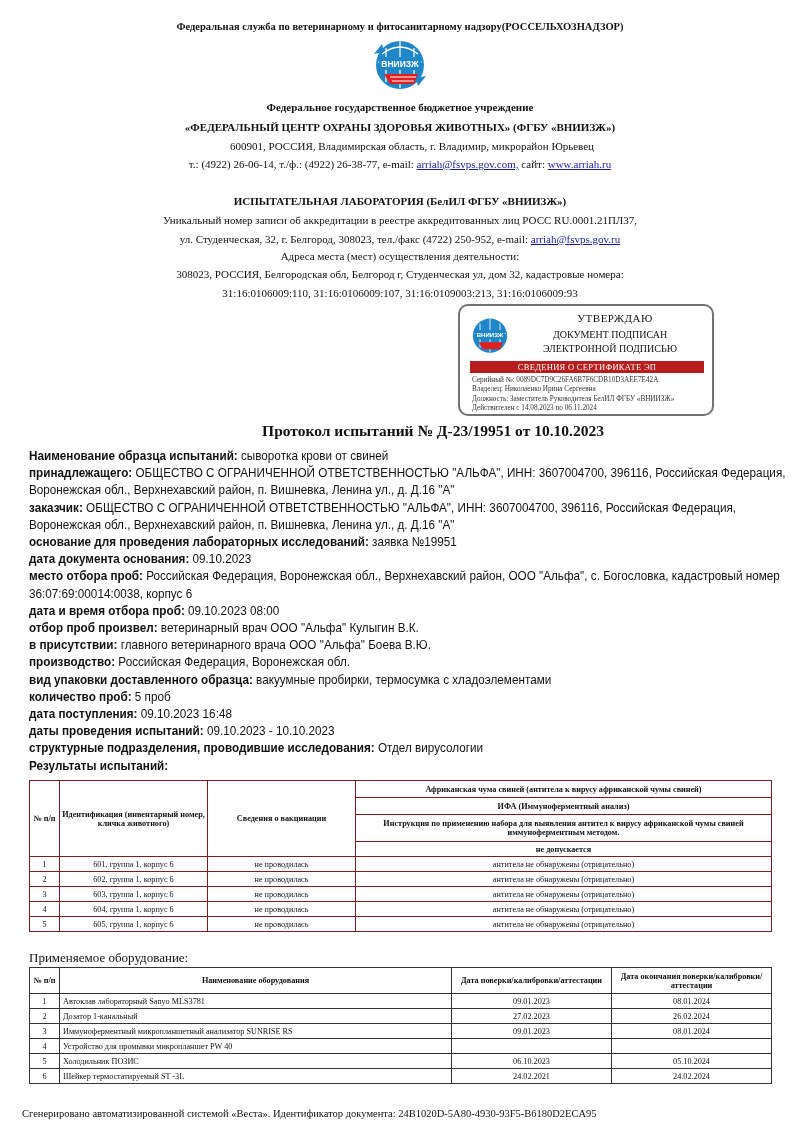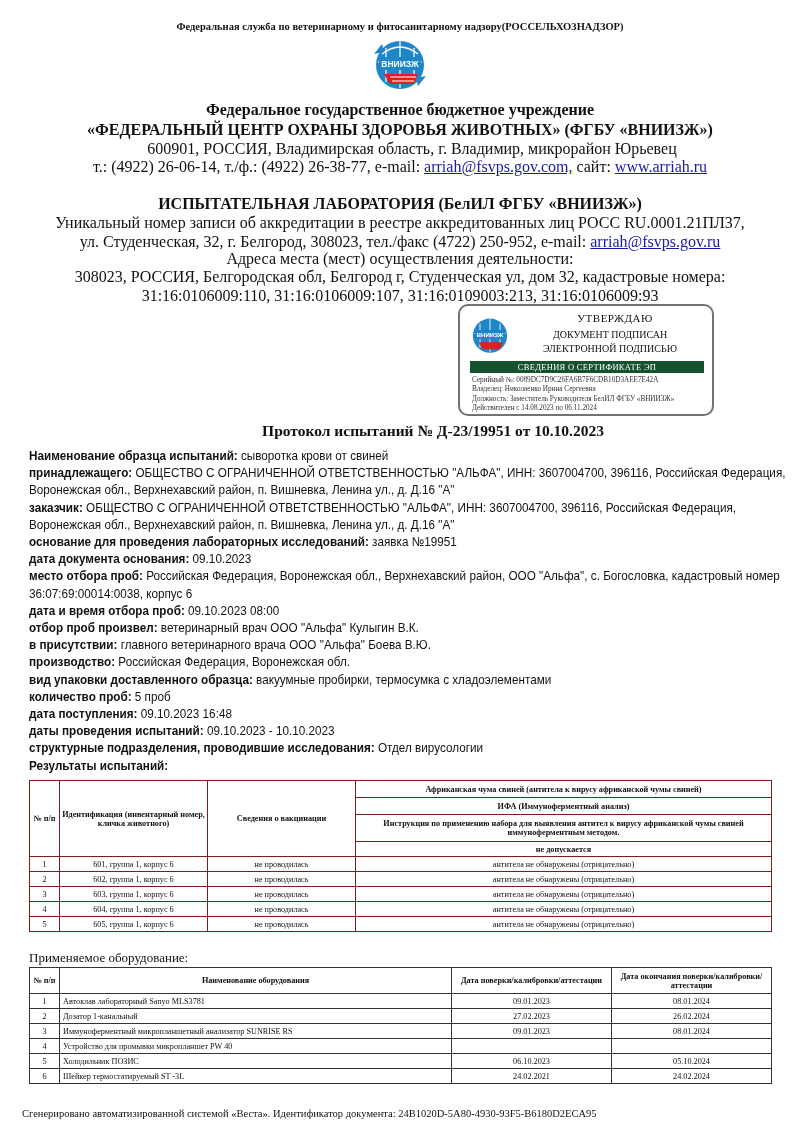--- a/index.html
+++ b/index.html
@@ -1,27 +1,27 @@
 <!DOCTYPE html>
 <html><head>
 <meta charset="utf-8">
 <style>
   html, body { margin:0; padding:0; background:#fff; }
   body { width:800px; height:1132px; position:relative; overflow:hidden; color:#111;
          font-family:"Liberation Serif", serif; }
   .hdr-top { position:absolute; top:21px; left:0; width:800px; font-size:10.5px; font-weight:bold; text-align:center; }
   .logo { position:absolute; left:372px; top:36px; width:56px; height:56px; }
-  .line { position:absolute; left:0; width:800px; text-align:center; font-size:16px; white-space:nowrap; }
+  .line { position:absolute; left:0; width:800px; text-align:center; font-size:11px; white-space:nowrap; }
   .b { font-weight:bold; }
   a.lnk { color:#1a1aa8; text-decoration:underline; }
   .stamp { position:absolute; left:458px; top:304px; width:252px; height:108px; border:2px solid #737373; border-radius:10px; background:#fff; }
   .stamp .slogo { position:absolute; left:10px; top:9px; width:40px; height:40px; }
   .stamp .t1 { position:absolute; left:60px; width:190px; top:6px; text-align:center; font-size:11px; letter-spacing:0.5px; }
   .stamp .t2 { position:absolute; left:50px; width:200px; top:22px; text-align:center; font-size:10px; line-height:14px; }
-  .stamp .bar { position:absolute; left:10px; right:8px; top:55px; height:12px; background:#14532d; color:#fff; font-size:8.5px; text-align:center; line-height:12px; letter-spacing:0.3px; }
+  .stamp .bar { position:absolute; left:10px; right:8px; top:55px; height:12px; background:#b91c1c; color:#fff; font-size:8.5px; text-align:center; line-height:12px; letter-spacing:0.3px; }
   .stamp .info { position:absolute; left:12px; top:70px; font-size:7.2px; line-height:9.3px; white-space:nowrap; color:#333; }
   .title { position:absolute; top:422px; left:0; width:800px; text-align:center; font-size:15.5px; font-weight:bold;padding-left:33px; }
   .fields { position:absolute; top:448px; left:29px; width:760px; font-family:"Liberation Sans", sans-serif; font-size:12.6px; line-height:17.2px; transform:scaleX(0.93); transform-origin:left top; width:820px; }
   .fields .lbl { font-weight:bold; }
   table { border-collapse:collapse; font-family:"Liberation Serif", serif; }
   .res { position:absolute; left:29px; top:780px; width:743px; font-size:8.2px; }
   .res td, .res th { border:1px solid #7f1d1d; text-align:center; padding:0 2px; }
   .res th { font-weight:bold; }
   .res tbody td { height:14px; }
   .eqcap { position:absolute; left:29px; top:950px; font-size:13px; font-family:"Liberation Serif", serif; }

